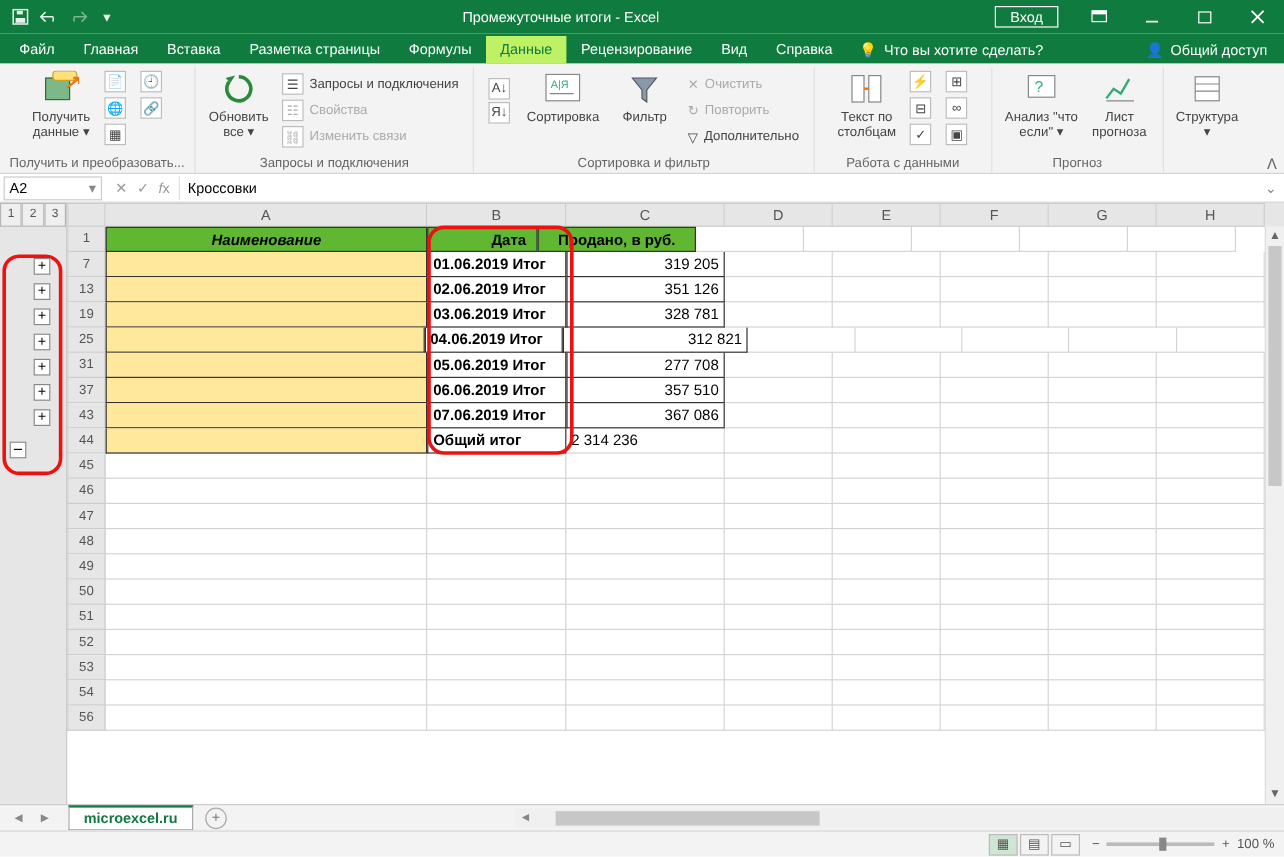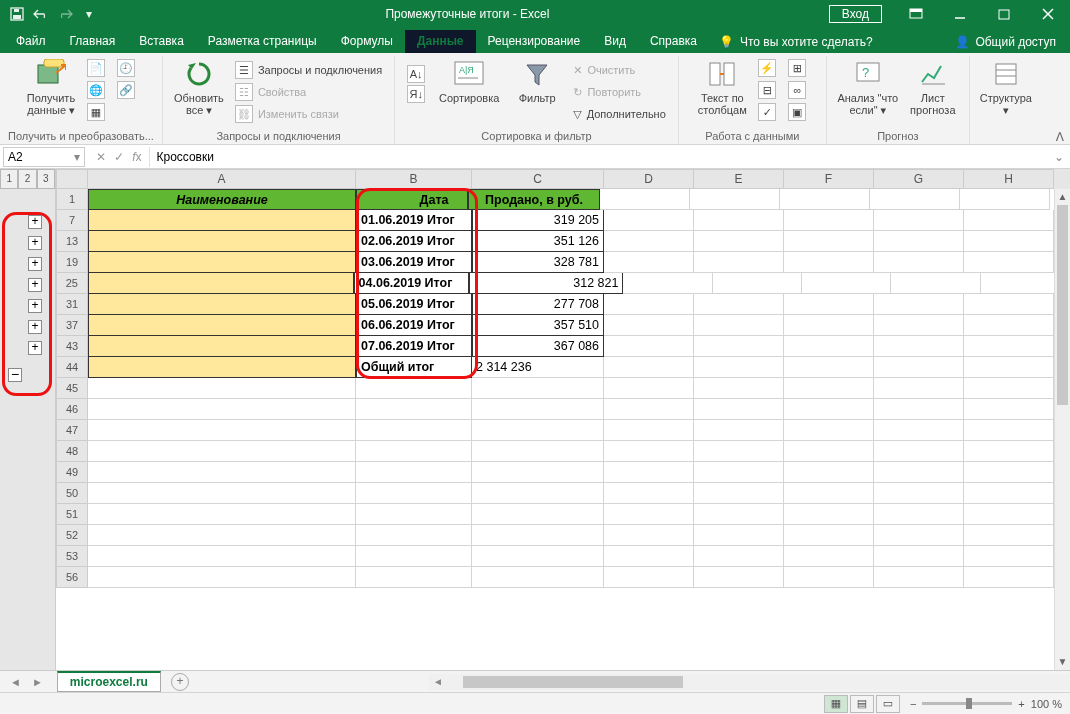--- a/index.html
+++ b/index.html
@@ -11,21 +11,21 @@
 .titlebar .qat-btn { width: 18px; height: 20px; display:flex; align-items:center; justify-content:center; color:#fff; opacity:.9; cursor:pointer; }
 .titlebar .qat-btn.dim { opacity:.45; }
 .titlebar .title { flex: 1; text-align: center; font-size: 12px; }
 .titlebar .wincontrols { display: flex; align-items: center; }
 .titlebar .login { border:1px solid #fff; padding:1px 12px; margin-right:12px; font-size:12px; }
 .titlebar .wbtn { width: 44px; height:28px; display:flex; align-items:center; justify-content:center; color:#fff; }
 
 
 .ribbontabs { background:#0f7b3e; height:25px; display:flex; align-items:flex-end; padding:0 4px; color:#fff; }
 .ribbontabs .tab { padding: 4px 12px 5px; font-size:12px; cursor:pointer; }
-.ribbontabs .tab.active { background:#0f172a; color:#0f7b3e;font-weight:bold; }
+.ribbontabs .tab.active { background:#bef264; color:#0f7b3e; }
 .ribbontabs .spacer { flex:1; }
 .ribbontabs .tell { display:flex; align-items:center; gap:6px; padding:4px 10px; font-size:12px; }
 .ribbontabs .share { display:flex; align-items:center; gap:5px; padding:4px 10px; font-size:12px; }
 
 
 .ribbon { background:#f3f3f3; height:92px; border-bottom:1px solid #d4d4d4; display:flex; padding-top:3px; }
 .group { border-right:1px solid #e0e0e0; display:flex; flex-direction:column; align-items:center; padding:0 8px; }
 .group .controls { flex:1; display:flex; align-items:flex-start; gap:4px; padding-top:2px; }
 .group .label { font-size:11px; color:#666; padding:4px 0 2px; text-align:center; }
 .bigbtn { display:flex; flex-direction:column; align-items:center; width:56px; cursor:pointer; }
@@ -400,21 +400,21 @@
         <div class="colhead" style="width: 90px;">D</div>
         <div class="colhead" style="width: 90px;">E</div>
         <div class="colhead" style="width: 90px;">F</div>
         <div class="colhead" style="width: 90px;">G</div>
         <div class="colhead" style="width: 90px;">H</div>
       </div>
     <div class="rows" id="rows">
         <div class="row">
           <div class="rownum">1</div>
           <div class="cell hdr" style="width: 268px; font-style: italic;">Наименование</div>
-          <div class="cell hdr" style="width: 112px; padding-left: 48px;">Дата</div>
+          <div class="cell hdr" style="width: 92px; padding-left: 48px;">Дата</div>
           <div class="cell hdr" style="width: 132px;">Продано, в руб.</div>
           <div class="cell " style="width: 90px;"></div>
           <div class="cell " style="width: 90px;"></div>
           <div class="cell " style="width: 90px;"></div>
           <div class="cell " style="width: 90px;"></div>
           <div class="cell " style="width: 90px;"></div>
         </div>
         <div class="row">
           <div class="rownum">7</div>
           <div class="cell y" style="width: 268px;"></div>
@@ -586,20 +586,31 @@
           <div class="cell " style="width: 116px;"></div>
           <div class="cell " style="width: 132px;"></div>
           <div class="cell " style="width: 90px;"></div>
           <div class="cell " style="width: 90px;"></div>
           <div class="cell " style="width: 90px;"></div>
           <div class="cell " style="width: 90px;"></div>
           <div class="cell " style="width: 90px;"></div>
         </div>
         <div class="row">
           <div class="rownum">53</div>
+          <div class="cell " style="width: 268px;"></div>
+          <div class="cell " style="width: 116px;"></div>
+          <div class="cell " style="width: 132px;"></div>
+          <div class="cell " style="width: 90px;"></div>
+          <div class="cell " style="width: 90px;"></div>
+          <div class="cell " style="width: 90px;"></div>
+          <div class="cell " style="width: 90px;"></div>
+          <div class="cell " style="width: 90px;"></div>
+        </div>
+        <div class="row">
+          <div class="rownum">54</div>
           <div class="cell " style="width: 268px;"></div>
           <div class="cell " style="width: 116px;"></div>
           <div class="cell " style="width: 132px;"></div>
           <div class="cell " style="width: 90px;"></div>
           <div class="cell " style="width: 90px;"></div>
           <div class="cell " style="width: 90px;"></div>
           <div class="cell " style="width: 90px;"></div>
           <div class="cell " style="width: 90px;"></div>
         </div>
         <div class="row">

